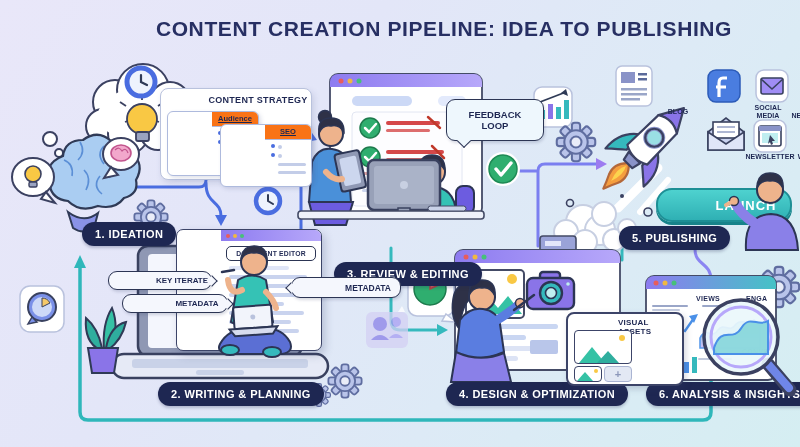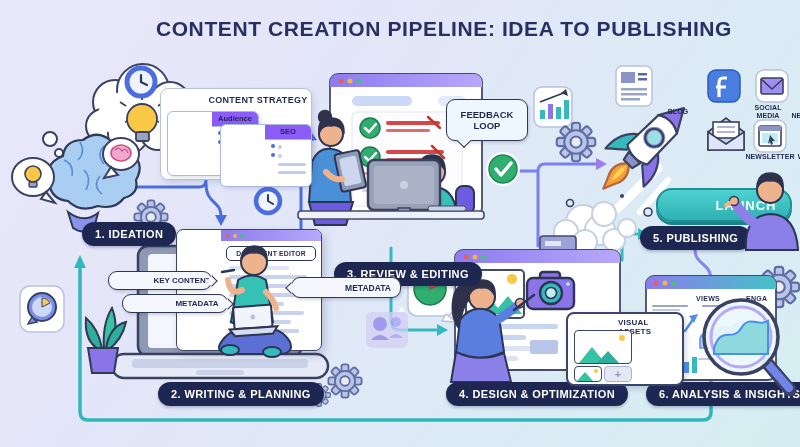--- a/index.html
+++ b/index.html
@@ -12,22 +12,22 @@
   #page-title{left:0;top:17px;width:800px;text-align:center;font-size:21px;font-weight:bold;
     letter-spacing:.6px;color:#272f63;z-index:2;}
   .pill{background:#1e2752;color:#fff;font-size:11px;font-weight:bold;letter-spacing:.4px;
     padding:6px 13px;border-radius:16px;white-space:nowrap;z-index:2;box-shadow:0 2px 3px rgba(30,39,82,.25);}
   .tealpill{background:linear-gradient(180deg,#46c6c8,#2aacb2);border:2px solid #8fdfe0;color:#fff;
     font-size:10.5px;font-weight:bold;letter-spacing:.5px;padding:4px 16px;border-radius:15px;z-index:2;}
   .card{background:#fff;border:1.5px solid #b9c2dd;border-radius:8px;box-shadow:2px 3px 6px rgba(80,90,140,.18);z-index:2;}
   .card-title{font-size:9px;font-weight:bold;color:#1e2752;text-align:center;letter-spacing:.3px;}
   .subcard{position:absolute;background:#fff;border:1.5px solid #aebadd;border-radius:6px;overflow:hidden;
     box-shadow:2px 2px 4px rgba(80,90,140,.18);}
-  .subhead{height:14px;background:#8b5cf6;border-bottom:1px solid #aebadd;font-size:7.5px;font-weight:bold;
-    color:#1e2752;text-align:center;line-height:14px;}
+  .subhead{height:14px;background:#f97316;border-bottom:1px solid #aebadd;font-size:7.5px;font-weight:bold;
+    color:#1e2752;text-align:center;line-height:14px;text-decoration:underline;}
   .mini-row{height:3px;background:#c3cde8;border-radius:2px;margin:5px 5px 0 13px;position:relative;}
   .mini-row.dot::before{content:'';position:absolute;left:-7px;top:-1px;width:4px;height:4px;border-radius:50%;background:#4a6de0;}
   .winhtml{background:#fff;border:1.5px solid #3c4468;border-radius:7px;overflow:hidden;z-index:2;
     box-shadow:3px 4px 8px rgba(60,70,110,.25);}
   .tbar{height:11px;background:linear-gradient(90deg,#8d7bf0,#b7a8fa);display:flex;align-items:center;padding-left:5px;gap:3px;}
   .dot{width:4px;height:4px;border-radius:50%;}
   .d-r{background:#e85d5d;} .d-y{background:#f0b840;} .d-g{background:#46c07a;}
   .dochead{margin:5px 5px 2px;border:1.5px solid #2c3554;border-radius:5px;height:13px;
     font-size:6.8px;font-weight:bold;color:#1e2752;text-align:center;line-height:13px;letter-spacing:.2px;background:#fff;}
   .doc-line{height:4px;background:#c9d3ee;border-radius:2px;margin:5px 8px 0;}
@@ -377,21 +377,21 @@
   </g>
 
 </svg>
 
 <div id="page-title" class="abs">CONTENT CREATION PIPELINE: IDEA TO PUBLISHING</div>
 
 <div class="abs pill" style="left:36px;top:222px;margin-left:46px;">1. IDEATION</div>
 <div class="abs pill" style="left:158px;top:382px;text-align:right;">2. WRITING &amp; PLANNING</div>
 <div class="abs pill" style="left:334px;top:226px;margin-top:36px;">3. REVIEW &amp; EDITING</div>
 <div class="abs pill" style="left:446px;top:382px;">4. DESIGN &amp; OPTIMIZATION</div>
-<div class="abs pill" style="left:640px;top:226px;">5. PUBLISHING</div>
+<div class="abs pill" style="left:619px;top:226px;">5. PUBLISHING</div>
 <div class="abs pill" style="left:646px;top:382px;">6. ANALYSIS &amp; INSIGHTS</div>
 
 <div class="abs card" style="left:160px;top:88px;width:106px;height:90px;">
   <div class="card-title" style="margin-top:6px;">CONTENT STRATEGY</div>
 </div>
 <div class="abs subcard" style="left:167px;top:111px;width:46px;height:63px;z-index:2;">
   <div class="subhead">Audience</div>
   <div class="mini-row dot"></div>
   <div class="mini-row dot"></div>
   <div class="mini-row"></div>
@@ -415,24 +415,24 @@
   <div class="doc-line" style="width:60%;background:#dfe5f7;"></div>
   <div class="doc-line" style="width:78%;"></div>
   <div class="doc-line" style="width:70%;"></div>
   <div class="doc-line" style="width:80%;"></div>
   <div class="doc-line" style="width:55%;"></div>
   <div class="doc-line" style="width:75%;"></div>
   <div class="doc-line" style="width:62%;"></div>
   <div class="doc-line" style="width:70%;"></div>
 </div>
 
-<div class="abs bubble tail-r" style="left:108px;top:271px;width:58px;height:17px;font-size:8px;">KEY CONTENT</div>
+<div class="abs bubble tail-r" style="left:108px;top:271px;width:58px;height:17px;font-size:8px;">KEY ITERATE</div>
 <div class="abs bubble tail-r" style="left:122px;top:294px;width:60px;height:17px;font-size:8px;">METADATA</div>
 <div class="abs bubble tail-l" style="left:291px;top:277px;width:64px;height:19px;font-size:8.5px;">METADATA</div>
-<div class="abs bubble tail-b" style="left:446px;top:99px;width:68px;height:40px;font-size:9.5px;background:#eef7fd;text-align:center;line-height:1.2;padding:0 6px;">FEEDBACK LOOP</div>
+<div class="abs bubble tail-b" style="left:446px;top:99px;width:68px;height:40px;font-size:9.5px;background:#eef7fd;text-align:center;line-height:1.2;padding:0 14px;">FEEDBACK LOOP</div>
 
 <div class="abs chan-label" style="left:616px;top:108px;width:36px;">BLOG</div>
 <div class="abs chan-label" style="left:702px;top:104px;width:44px;">SOCIAL MEDIA</div>
 <div class="abs chan-label" style="left:744px;top:104px;width:56px;">EMAIL NEWSLETTER</div>
 <div class="abs chan-label" style="left:698px;top:153px;width:56px;">NEWSLETTER</div>
 <div class="abs chan-label" style="left:750px;top:153px;width:40px;">WEBSITE</div>
 
 <div id="launch-btn" class="abs">LAUNCH</div>
 
 

